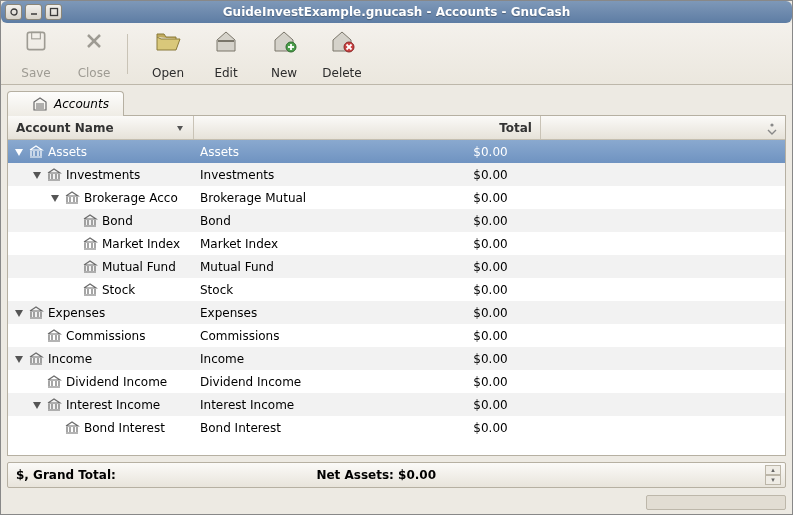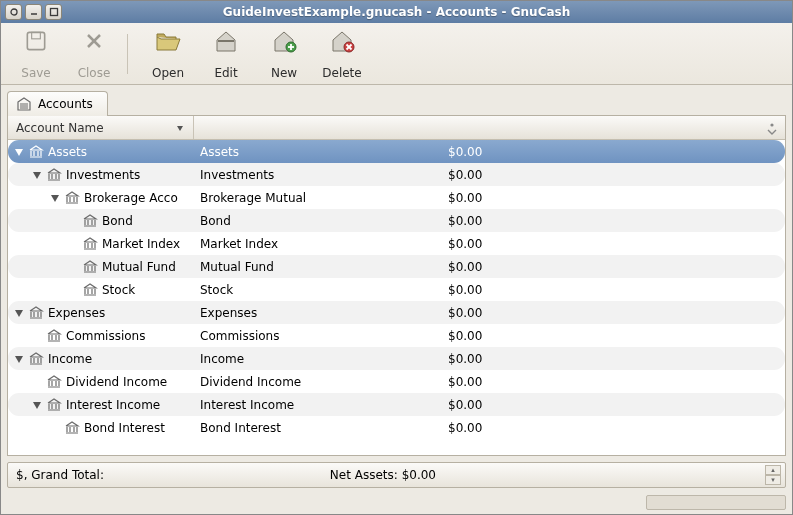--- a/index.html
+++ b/index.html
@@ -1,61 +1,61 @@
 <!DOCTYPE html>
 <html><head>
 <meta charset="utf-8">
 <style>
   * { box-sizing: border-box; margin: 0; padding: 0; font-family: "DejaVu Sans", "Liberation Sans", Arial, sans-serif; font-size: 12px; }
   body { background: #e6e1da; width: 793px; height: 515px; overflow: hidden; }
 
   .window { width: 793px; height: 515px; display: flex; flex-direction: column; border: 1px solid #888; background: #edeae3; }
 
-  .titlebar { height: 22px; background: linear-gradient(to bottom, #7e98b8, #5e7da4); display: flex; align-items: center; color: #fff; font-weight: bold; position: relative; }
+  .titlebar { height: 22px; background: linear-gradient(to bottom, #7e98b8, #5e7da4); display: flex; align-items: center; color: #fff; font-weight: bold; position: relative; border-radius: 6px; }
   .title-controls { display: flex; gap: 3px; padding: 0 4px; }
   .tc-btn { width: 17px; height: 16px; background: linear-gradient(to bottom,#f2f0ec,#d8d4cb); border: 1px solid #8a8577; border-radius: 3px; display:flex; align-items:center; justify-content:center; color:#3b3b3b; cursor:pointer; }
   .tc-btn svg { width: 10px; height: 10px; }
   .title-text { position:absolute; left:0; right:0; text-align:center; pointer-events:none; font-size: 12px; color:#fff; text-shadow: 0 1px 1px rgba(0,0,0,0.3); }
 
   .toolbar { height: 62px; background: linear-gradient(to bottom,#f4f1ec 0%,#ebe7de 100%); border-bottom: 1px solid #bdb7aa; display:flex; align-items: center; padding: 0 6px; }
   .tool-btn { display:flex; flex-direction:column; align-items:center; justify-content:center; width: 58px; height: 54px; color:#2c2c2c; cursor:pointer; border-radius:3px; }
   .tool-btn.disabled { color:#9e9b93; cursor:default; }
   .tool-btn .icon-slot { width: 30px; height: 28px; display:flex; align-items:center; justify-content:center; }
   .tool-btn span.label { margin-top: 11px; font-size: 12px; }
   .tool-sep { width: 8px; height: 40px; border-left: 1px solid #c9c3b6; margin: 0 4px; }
 
   .tab-strip { height: 30px; background:#edeae3; display:flex; align-items:flex-end; padding: 0 6px; }
-  .tab { background: linear-gradient(to bottom,#fdfdfc,#efece5); border:1px solid #b6b0a2; border-bottom:none; border-top-left-radius:4px; border-top-right-radius:4px; padding:4px 14px 4px 8px; display:flex; align-items:center; gap:6px; position:relative; top:1px; cursor:pointer;}
+  .tab { background: linear-gradient(to bottom,#fdfdfc,#efece5); border:1px solid #b6b0a2; border-bottom:none; border-top-left-radius:4px; border-top-right-radius:4px; padding:4px 14px 4px 24px; display:flex; align-items:center; gap:6px; position:relative; top:1px; cursor:pointer;font-style:italic;}
   .tab .tab-icon { width:16px; height:16px; display:flex; align-items:center; justify-content:center; }
 
   .content-frame { flex:1; margin:0 6px 4px 6px; background:#fff; border:1px solid #b6b0a2; display:flex; flex-direction:column; overflow:hidden; }
 
   .col-header { height:24px; display:flex; background:linear-gradient(to bottom,#fbfaf8,#e6e2d9); border-bottom:1px solid #c4beb0; }
-  .col-header .cell { display:flex; align-items:center; padding:4px 8px; border-right:1px solid #c9c3b6; color:#333; cursor:pointer;}
+  .col-header .cell { display:flex; align-items:center; padding:4px 8px; border-right:1px solid #c9c3b6; color:#333; cursor:pointer;font-weight:bold;}
   .col-header .cell.name { flex:0 0 186px; justify-content:space-between;}
   .col-header .cell.desc { flex:0 0 246px;margin-top:40px; }
   .col-header .cell.total { flex:0 0 101px; justify-content:flex-end;}
   .col-header .cell.blank { flex:1; border-right:none; justify-content:flex-end; padding-right:6px;}
 
   .rows { flex:1; overflow:auto; }
-  .row { height:23px; display:flex; align-items:center;border-radius:11px; }
+  .row { height:23px; display:flex; align-items:center; }
   .row.alt { background:#f2f2f2; }
   .row.selected { background: linear-gradient(to bottom,#8aa9cf,#6f93c1); color:#fff; }
   .row .c-name { flex:0 0 186px; display:flex; align-items:center; overflow:hidden; white-space:nowrap; padding-left:4px;}
   .row .c-desc { flex:0 0 246px; padding:0 6px; white-space:nowrap; overflow:hidden;}
-  .row .c-total{ flex:0 0 101px; padding:0 8px; }
+  .row .c-total{ flex:0 0 101px; padding:0 8px;text-align:center; }
   .row .c-rest { flex:1; }
   .tw { display:inline-flex; width:14px; height:14px; align-items:center; justify-content:center; color:#555; cursor:pointer; flex-shrink:0;}
   .row.selected .tw { color:#fff; }
   .spacer { display:inline-block; flex-shrink:0;}
   .acct-icon { width:16px; height:16px; margin:0 4px 0 2px; flex:0 0 16px; display:inline-flex; align-items:center; justify-content:center;}
   .acct-icon svg { color:#6b6b6b; }
   .row.selected .acct-icon svg { color:#fff; }
 
-  .summary-bar { height:26px; margin:2px 6px 2px 6px; background:linear-gradient(to bottom,#fbfaf8,#e8e4db); border:1px solid #b6b0a2; border-radius:2px; display:flex; align-items:center; padding:0 8px; gap:40px; position:relative;}
+  .summary-bar { height:26px; margin:2px 6px 2px 6px; background:linear-gradient(to bottom,#fbfaf8,#e8e4db); border:1px solid #b6b0a2; border-radius:2px; display:flex; align-items:center; padding:0 8px; gap:40px; position:relative;font-weight:bold;}
   .summary-bar .grand { flex:0 0 180px;}
   .summary-bar .net { flex:0 0 200px; text-align:right;}
   .summary-bar .prof { flex:1; text-align:center;}
   .summary-bar .spin { position:absolute; right:4px; top:2px; bottom:2px; width:16px; display:flex; flex-direction:column;}
   .summary-bar .spin div{ flex:1; border:1px solid #bcb6a8; background:#efece5; display:flex; align-items:center; justify-content:center; font-size:7px; color:#666; cursor:pointer;}
 
   .statusbar { height:24px; background:#edeae3; display:flex; justify-content:flex-end; align-items:center; padding:0 6px;}
   .status-well { width:140px; height:15px; border:1px solid #bdb7aa; background:#e2ddd3; border-radius:2px;}
 
   svg { display:block; }
@@ -166,20 +166,23 @@
     <div class="col-header">
       <div class="cell name">
         <span>Account Name</span>
         <svg width="10" height="10" viewBox="0 0 10 10">
             <path d="M2 3 L8 3 L5 8 Z" fill="#555"></path>
           </svg>
       </div>
       <div class="cell desc">
           <span>Description</span>
         </div>
+      <div class="cell total">
+          <span>Total</span>
+        </div>
       <div class="cell blank">
           <svg width="14" height="14" viewBox="0 0 14 14">
             <circle cx="7" cy="4" r="1.6" fill="#888"></circle>
             <path d="M3 9 L7 13 L11 9" fill="none" stroke="#888" stroke-width="1.4"></path>
           </svg>
         </div>
     </div>
     <div class="rows" id="rows-container">
         <div class="row selected">
           <div class="c-name">

